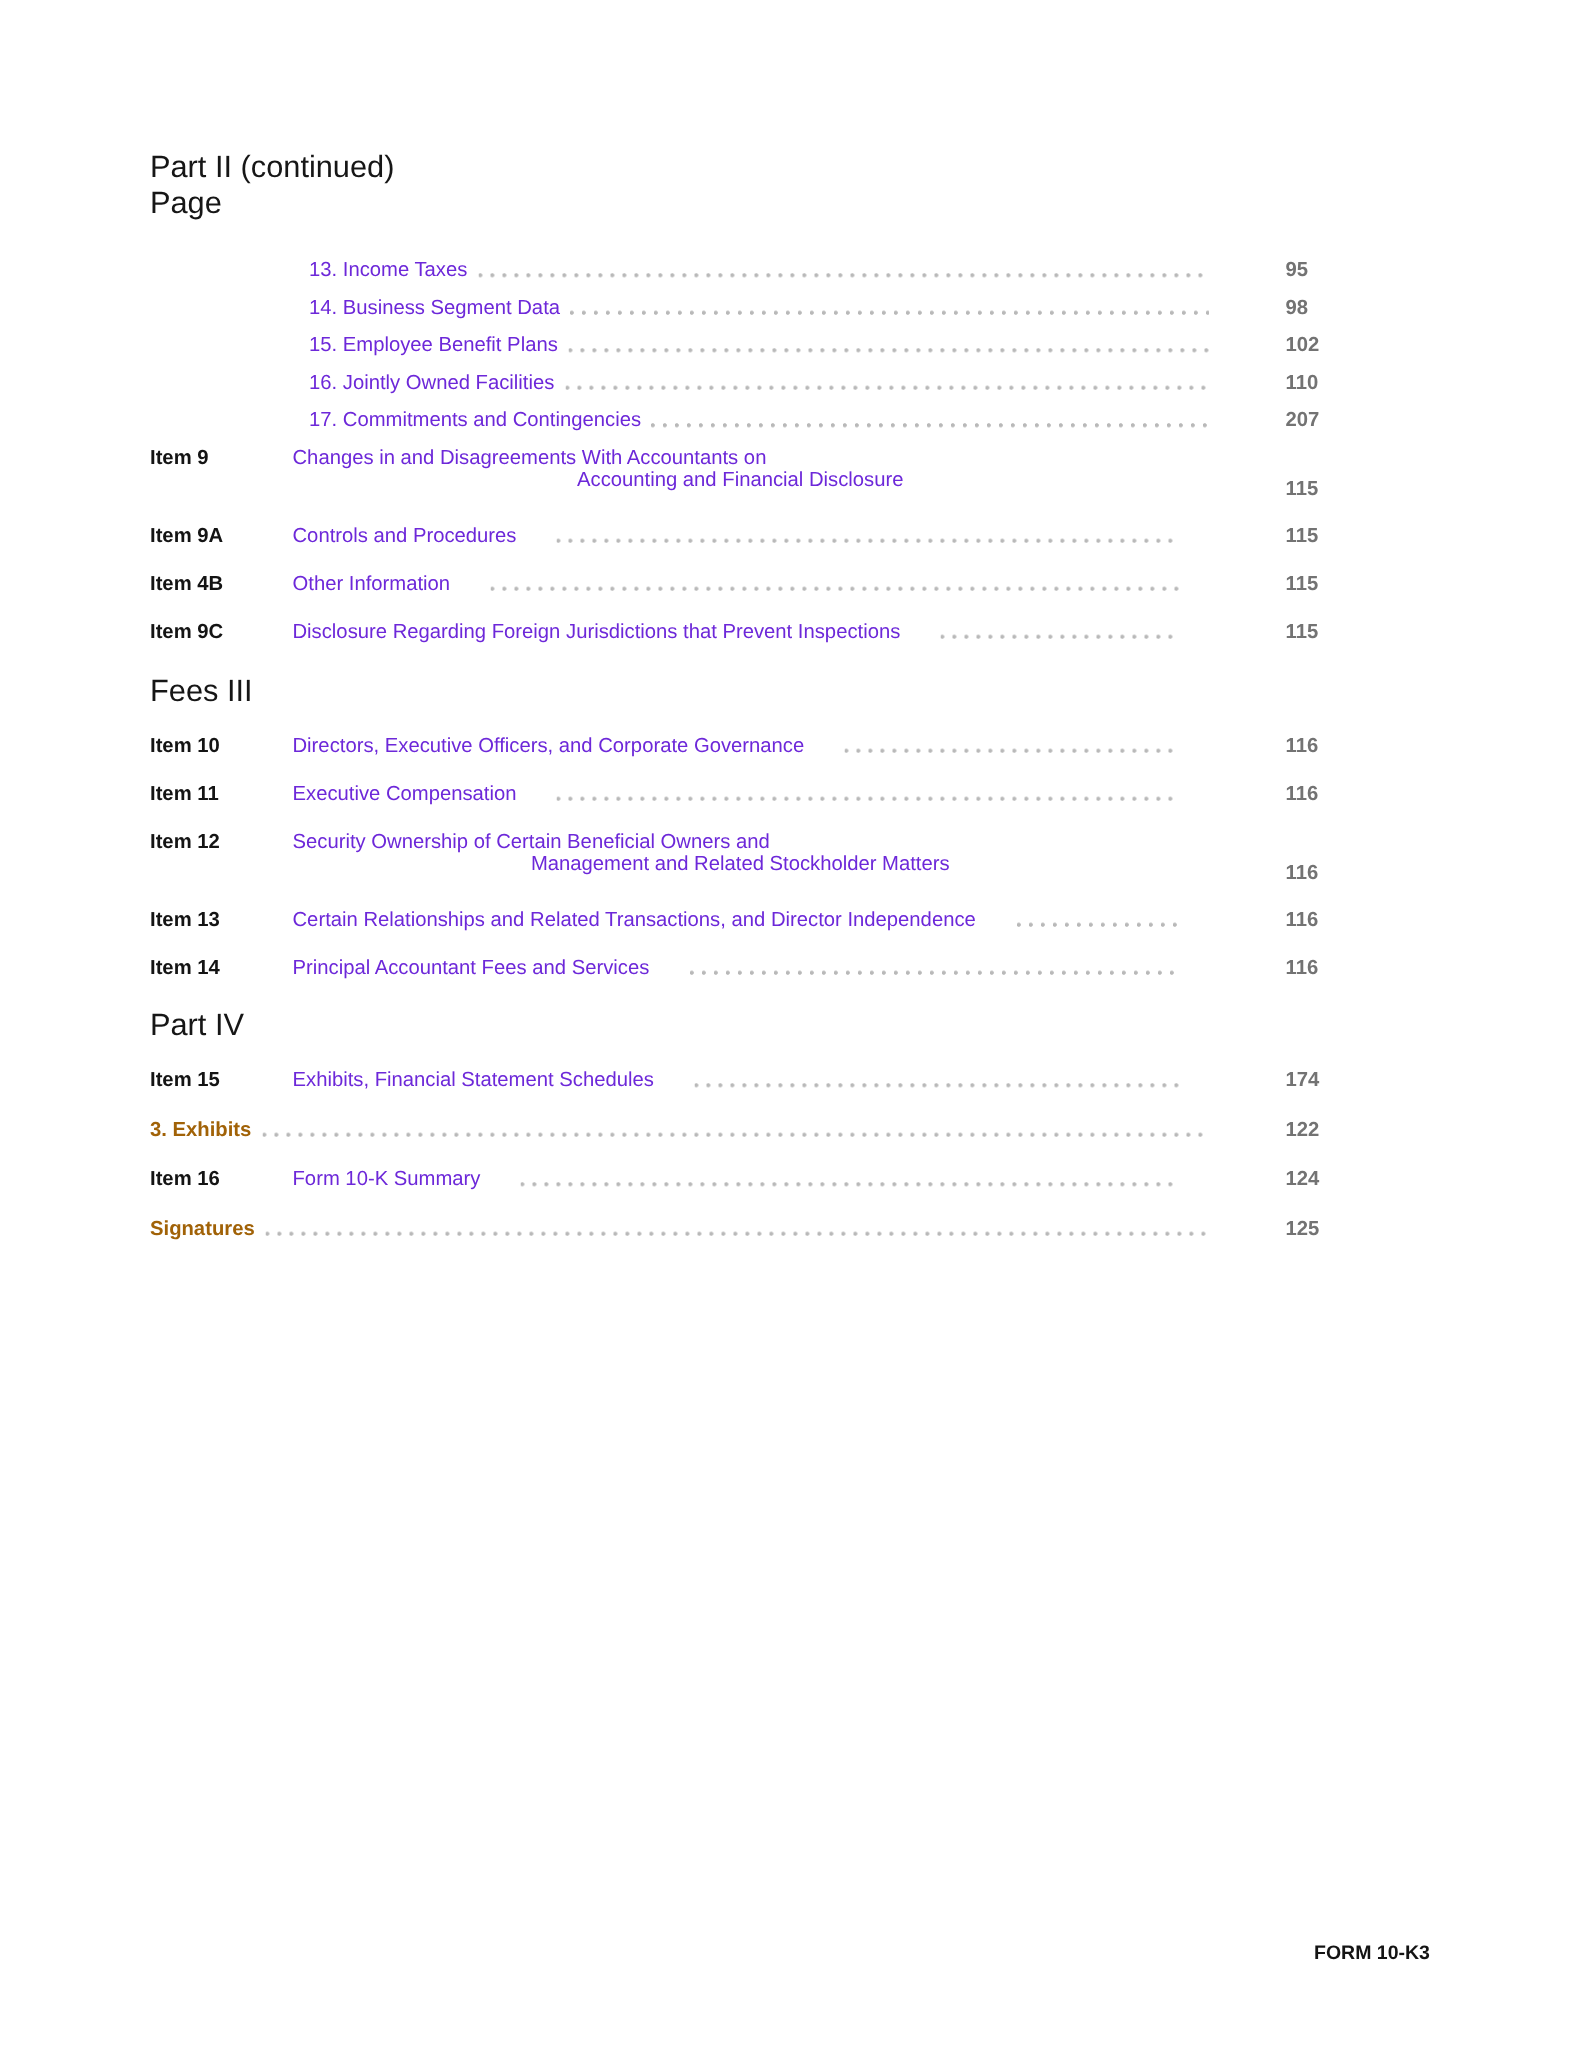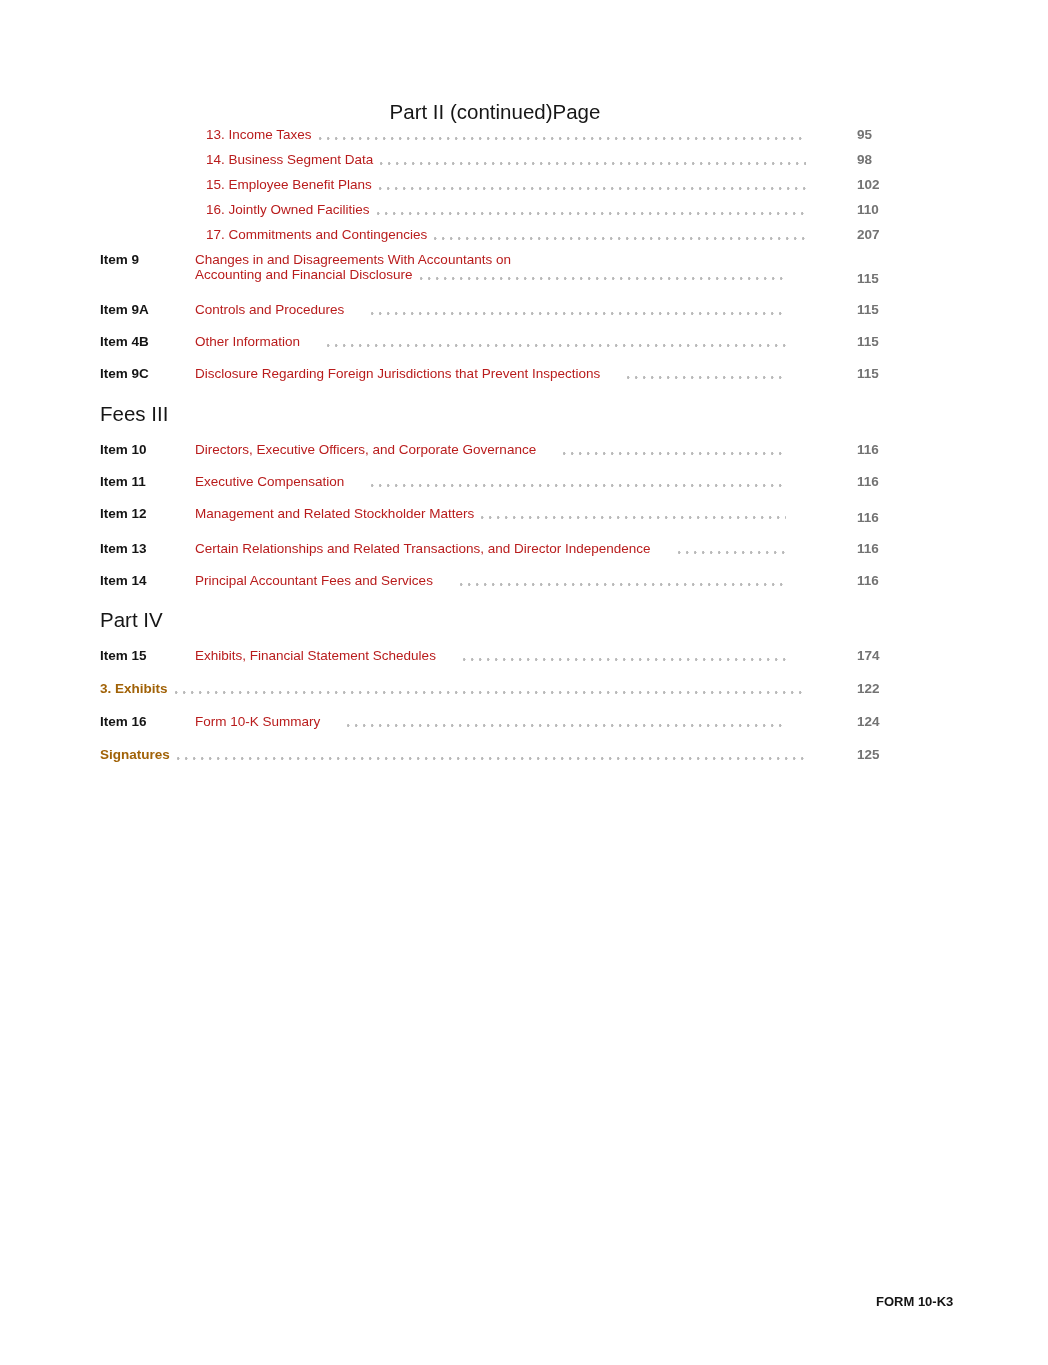--- a/index.html
+++ b/index.html
@@ -12,21 +12,22 @@
     overflow: hidden;
   }
   .content {
     position: absolute;
     left: 100px; top: 100px;
     width: 790px;
   }
   
   .toc-header {
     display: flex; justify-content: center; align-items: baseline;
-    margin-bottom: 3px;
+    margin-bottom: 24px;
+    flex-direction: column;
   }
   .part-title {
     font-size: 20.5px; font-weight: 400; color: #161616;
   }
   .page-col-label {
     font-size: 20.5px; font-weight: 400; color: #161616;
   }
   .part-heading { margin-bottom: 16px; }
   .part3-heading { margin-top: 21px; }
   .part4-heading { margin-top: 20px; }
@@ -40,26 +41,26 @@
   .item { margin-bottom: 17px; gap: 20px; }
   .item.first-item { margin-top: 4px; }
   .item.two-line { margin-bottom: 20px; align-items: stretch; }
   .plain { margin-bottom: 18px; }
 
   .item-label {
     width: 75px; flex-shrink: 0;
     font-weight: bold; color: #141414;
     align-self: flex-start;
   }
-  .blue { color: #b91c1c; }
+  .blue { color: #6d28d9; }
   .title { white-space: nowrap; }
   .bold-blue { font-weight: bold; color: #a16207; white-space: nowrap; }
 
   .entry { flex: 1; display: flex; flex-direction: column; }
-  .entry .l2 { display: flex; align-items: center; }
+  .entry .l2 { display: flex; align-items: center; flex-direction: column; }
 
   .leader {
     flex: 1; min-width: 16px;
     align-self: flex-end;
     height: 3px;
     margin: 0 6px 2px 7px;
     background-image: radial-gradient(circle at 1.2px 1.5px, #b9b9b9 1.1px, transparent 1.6px);
     background-size: 8px 3px;
     background-repeat: repeat-x;
   }
@@ -156,20 +157,21 @@
   <div class="row item">
     <span class="item-label">Item 11</span>
     <span class="title blue">Executive Compensation</span>
     <span class="leader"></span>
     <span class="pagenum">116</span>
   </div>
 
   <div class="row item two-line">
     <span class="item-label">Item 12</span>
     <div class="entry">
+      <div class="l1 title blue">Security Ownership of Certain Beneficial Owners and</div>
       <div class="l2">
         <span class="title blue">Management and Related Stockholder Matters</span>
         <span class="leader"></span>
       </div>
     </div>
     <span class="pagenum">116</span>
   </div>
 
   <div class="row item">
     <span class="item-label">Item 13</span>

